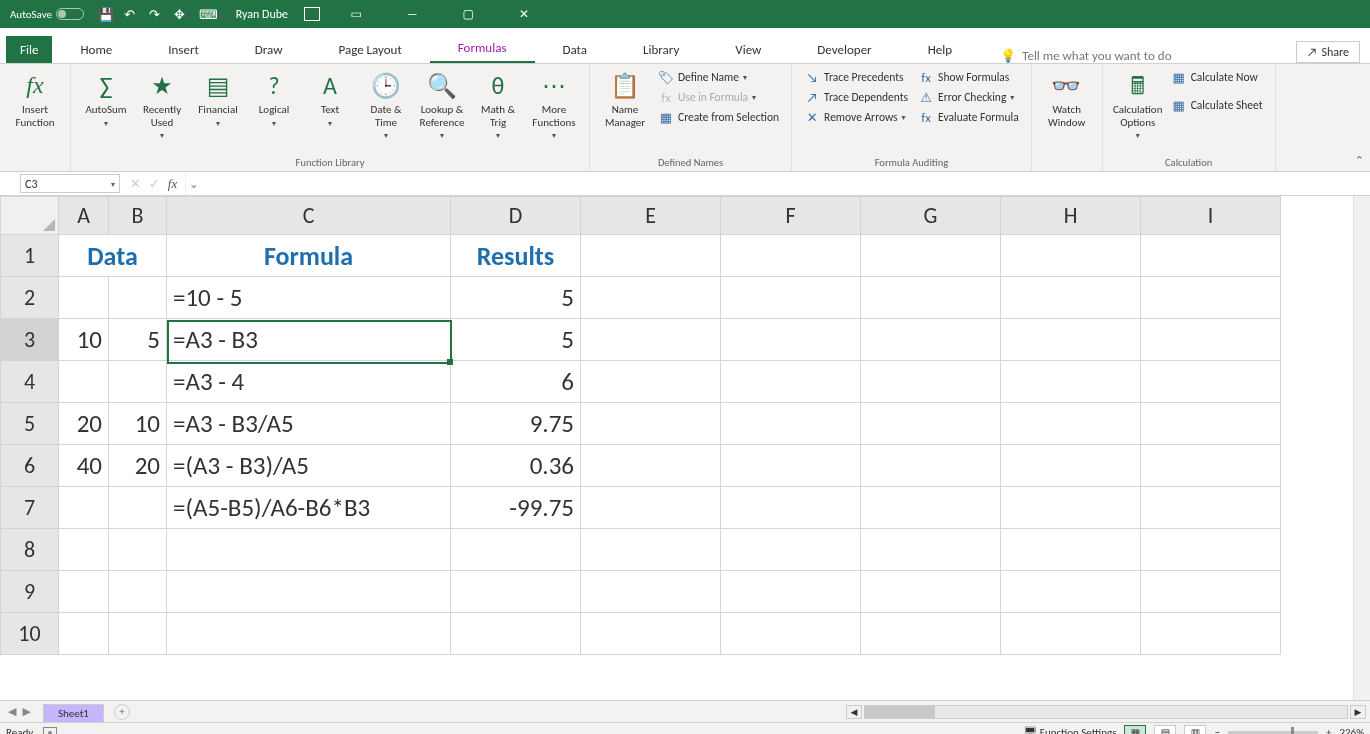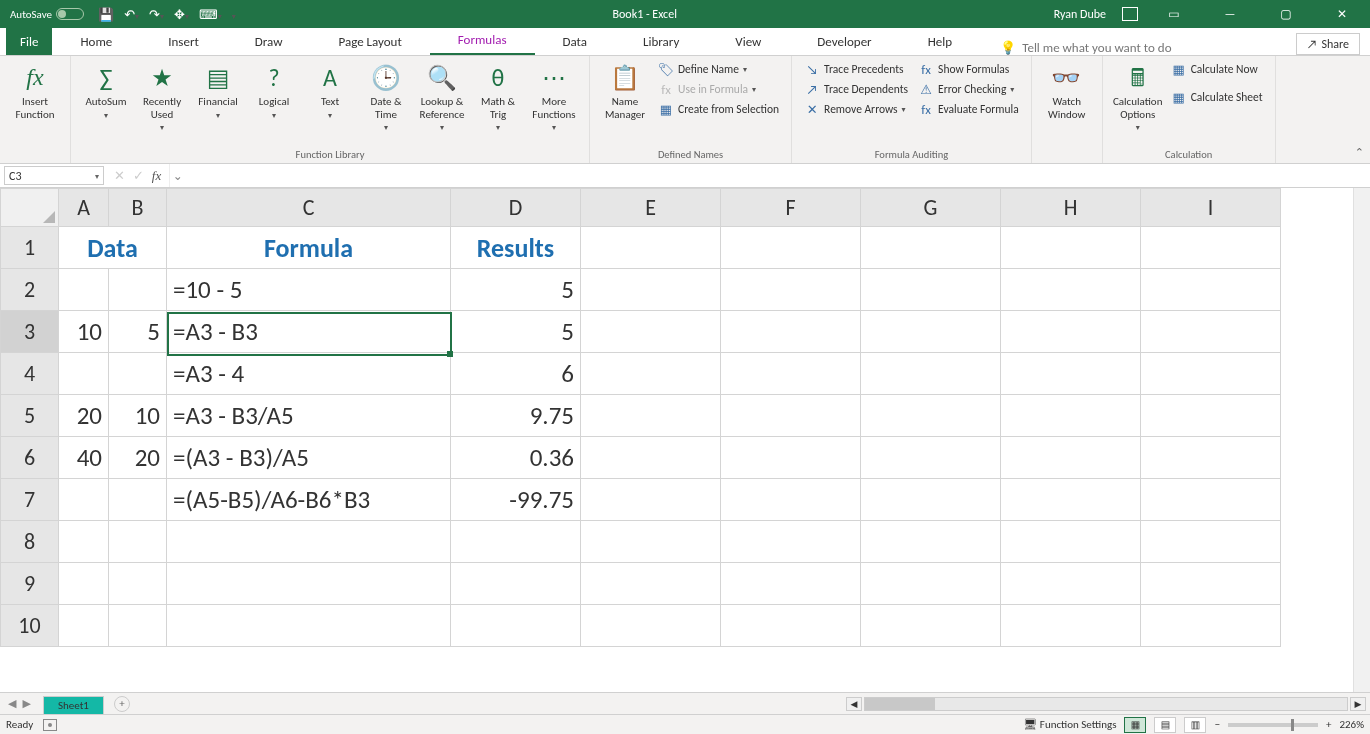--- a/index.html
+++ b/index.html
@@ -10,21 +10,21 @@
   .toggle { width:28px; height:12px; border:1px solid #a7c8aa; border-radius:7px; position:relative; }
   .toggle::after { content:""; position:absolute; width:8px; height:8px; border-radius:50%; background:#a7c8aa; left:1px; top:1px; }
   .qat { display:flex; gap:10px; align-items:center; margin-left:14px; }
   .qat-btn { color:#fff; font-size:13px; cursor:pointer; }
   .titlebar-center { flex:1; text-align:center; font-size:12px; }
   .titlebar-right { display:flex; align-items:center; gap:16px; margin-right:4px; }
   .win-btn { width:40px; height:28px; display:flex; align-items:center; justify-content:center; cursor:pointer; font-size:12px;}
   .user-name{ font-size:12px;}
   .user-box{ width:16px; height:14px; border:1px solid #fff; display:inline-block;}
   
-  .ribbon-tabs { background:#fff; height:28px; display:flex; align-items:flex-end; border-bottom:1px solid #d0d0d0; padding-left:6px; }
+  .ribbon-tabs { background:#fff; height:36px; display:flex; align-items:flex-end; border-bottom:1px solid #d0d0d0; padding-left:6px; }
   .ribbon-tabs .tab { padding:6px 28px; font-size:13px; color:#333; cursor:pointer; }
   .ribbon-tabs .tab.file { background:#217346; color:#fff; padding:6px 14px;}
   .ribbon-tabs .tab.active { border-bottom:2px solid #217346; color:#a21caf; }
   .ribbon-tabs .tellme { display:flex; align-items:center; gap:6px; margin-left:20px; color:#777; font-size:13px;}
   .ribbon-tabs .bulb { font-size:13px;}
   .ribbon-tabs .share { margin-left:auto; margin-right:10px; border:1px solid #ccc; padding:3px 10px; font-size:12px; display:flex; align-items:center; gap:4px;}
   
   .ribbon { background:#f3f2f1; height:108px; border-bottom:1px solid #d0d0d0; display:flex; position:relative;}
   .group { border-right:1px solid #e0dfde; padding:4px 8px 2px 8px; display:flex; flex-direction:column; justify-content:space-between; align-items:center;}
   .group-label { font-size:10.5px; color:#666; text-align:center; padding-top:2px;}
@@ -33,21 +33,21 @@
   .big-btn .ic { height:32px; display:flex; align-items:center; justify-content:center; font-size:24px; color:#217346;}
   .drop { font-size:8px; color:#555;}
   .small-btn-col { display:flex; flex-direction:column; gap:2px;}
   .small-btn { display:flex; align-items:center; gap:4px; font-size:11.5px; padding:1px 4px; cursor:pointer; white-space:nowrap;}
   .small-btn .sic { width:16px; height:16px; display:inline-flex; align-items:center; justify-content:center; font-size:13px; color:#3a6ea5;}
   .small-btn.disabled { color:#aaa; }
   .small-btn.disabled .sic { color:#bbb;}
   .ribbon-collapse { position:absolute; right:6px; bottom:4px; font-size:11px; color:#666; cursor:pointer;}
   
   .formulabar { height:24px; border-bottom:1px solid #d0d0d0; display:flex; align-items:stretch; background:#fff;}
-  .name-box { width:100px; border:1px solid #ccc; margin:2px 2px 2px 4px; display:flex; align-items:center; justify-content:space-between; padding:0 4px; font-size:12px;}
+  .name-box { width:100px; border:1px solid #ccc; margin:2px 2px 2px 20px; display:flex; align-items:center; justify-content:space-between; padding:0 4px; font-size:12px;}
   .name-box .dd { font-size:8px; color:#666;}
   .fb-btns { display:flex; align-items:center; gap:8px; padding:0 8px; color:#888;}
   .fb-btns span { font-size:13px;}
   .fb-fx { font-style:italic; font-family:'Times New Roman',serif; color:#555;}
   .fb-input { flex:1; border:none; padding:0 6px; font-size:12px; outline:none; color:#333;}
   .fb-expand { width:16px; display:flex; align-items:center; justify-content:center; color:#888; border-left:1px solid #eee;}
   
   .grid-wrap { position:relative; height:calc(734px - 28px - 28px - 108px - 24px - 22px - 20px); overflow:hidden; background:#fff;}
   .grid { position:absolute; left:0; top:0; border-collapse:collapse; }
   .grid th, .grid td { border:1px solid #d4d4d4; }
@@ -61,21 +61,21 @@
   .colC { width:284px;} .colD { width:130px;}
   .colE, .colF, .colG, .colH, .colI { width:140px;}
   td.r { text-align:right;} td.l{text-align:left;}
   td.hdr { color:#1f6fb0; font-weight:700; text-align:center; font-size:26px;}
   .selected-cell { position:absolute; border:2px solid #217346; pointer-events:none; }
   .sel-handle { position:absolute; width:6px; height:6px; background:#217346; right:-3px; bottom:-3px;}
   .v-scroll { position:absolute; right:0; top:0; width:17px; height:100%; background:#f1f1f1; border-left:1px solid #e0e0e0;}
   
   .sheet-tabs { height:22px; background:#f3f2f1; display:flex; align-items:center; border-top:1px solid #d0d0d0; font-size:11px;}
   .sheet-nav { display:flex; gap:6px; padding:0 8px; color:#888;}
-  .sheet-tab { background:#14b8a6; border:1px solid #ccc; border-bottom:none; padding:2px 14px; margin-left:4px; position:relative; top:1px;}
+  .sheet-tab { background:#c4b5fd; border:1px solid #ccc; border-bottom:none; padding:2px 14px; margin-left:4px; position:relative; top:1px;}
   .sheet-add { margin-left:10px; width:16px; height:16px; border:1px solid #ccc; border-radius:50%; display:flex; align-items:center; justify-content:center; font-size:11px; color:#666;}
   .sheet-hscroll { flex:0 0 auto; width:520px; margin-left:auto; margin-right:4px; display:flex; align-items:center; gap:2px; }
   .sheet-hscroll .track { flex:1; height:14px; background:#e8e8e8; border:1px solid #ccc; position:relative;}
   .sheet-hscroll .thumb { position:absolute; left:0; top:0; height:100%; width:70px; background:#c8c8c8;}
   .sheet-hscroll .arr { width:16px; height:14px; border:1px solid #ccc; display:flex; align-items:center; justify-content:center; font-size:9px; background:#f0f0f0;}
   
   .statusbar { height:20px; background:#f3f2f1; border-top:1px solid #d0d0d0; display:flex; align-items:center; font-size:11px; padding:0 6px; gap:10px;}
   .statusbar .right { margin-left:auto; display:flex; align-items:center; gap:8px;}
   .view-btn { width:22px; height:16px; border:1px solid #ccc; display:flex; align-items:center; justify-content:center; font-size:10px; background:#fff;}
   .view-btn.active{ background:#cfe7d8; border-color:#217346;}
@@ -93,21 +93,20 @@
     <span class="toggle"></span>
   </div>
   <div class="qat">
     <span class="qat-btn">💾</span>
     <span class="qat-btn">↶<span class="drop">▾</span></span>
     <span class="qat-btn">↷<span class="drop">▾</span></span>
     <span class="qat-btn">✥<span class="drop">▾</span></span>
     <span class="qat-btn">⌨<span class="drop">▾</span></span>
     <span class="qat-btn"><span class="drop">▾</span></span>
   </div>
-  <div class="titlebar-center">Book1 - Excel</div>
   <div class="titlebar-right">
     <span class="user-name">Ryan Dube</span>
     <span class="user-box"></span>
     <span class="win-btn">▭</span>
     <span class="win-btn">—</span>
     <span class="win-btn">▢</span>
     <span class="win-btn">✕</span>
   </div>
 </div>
 

